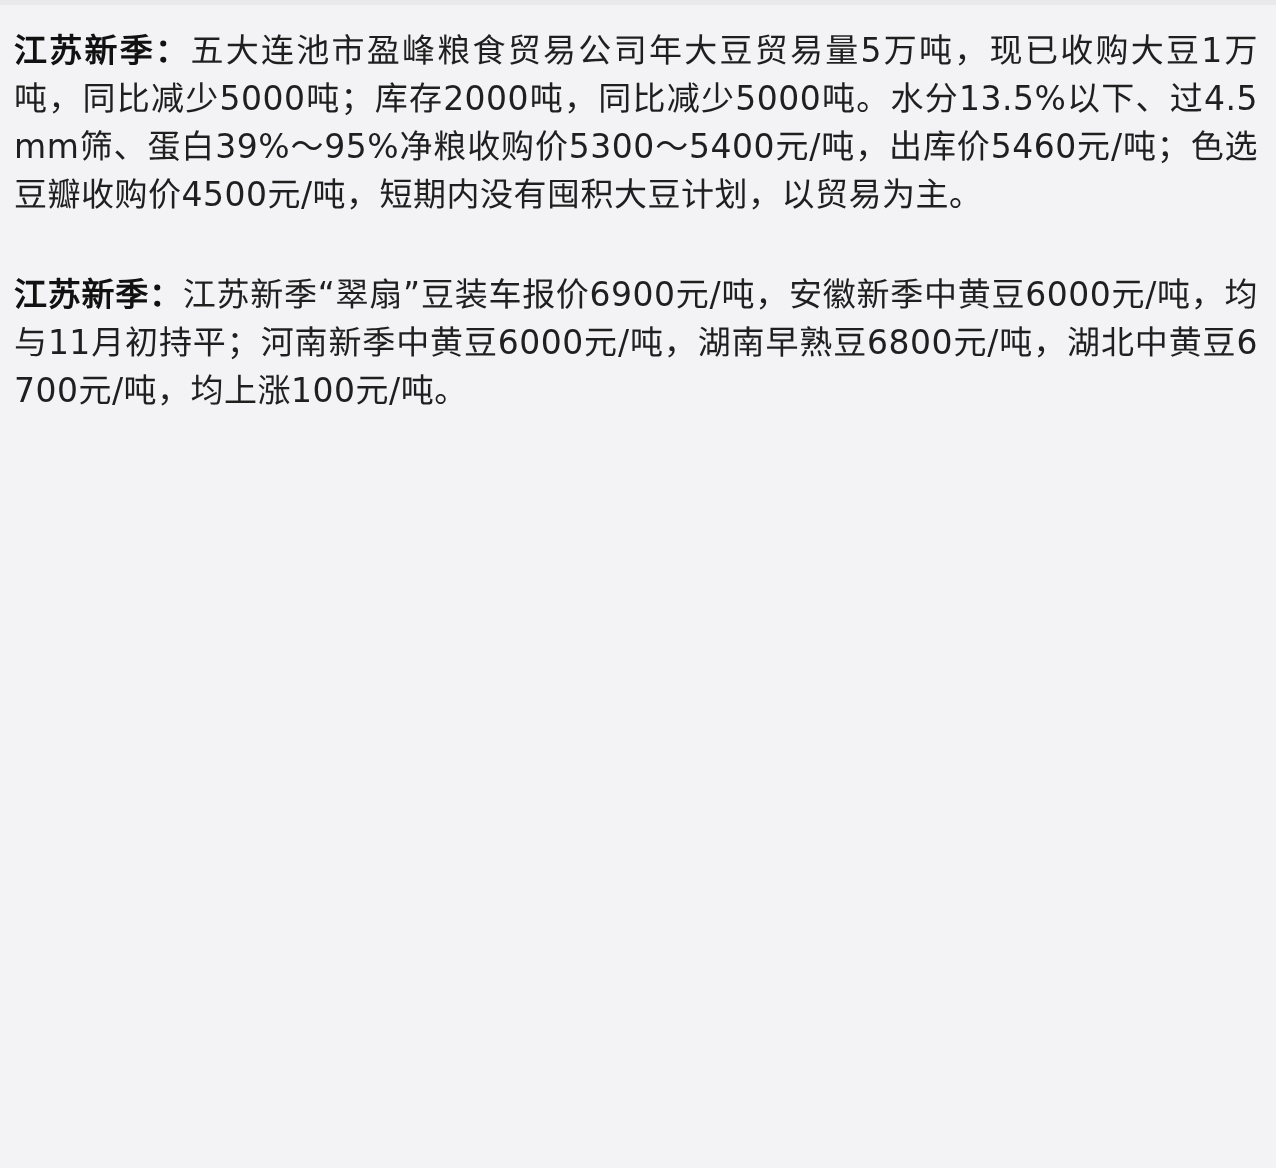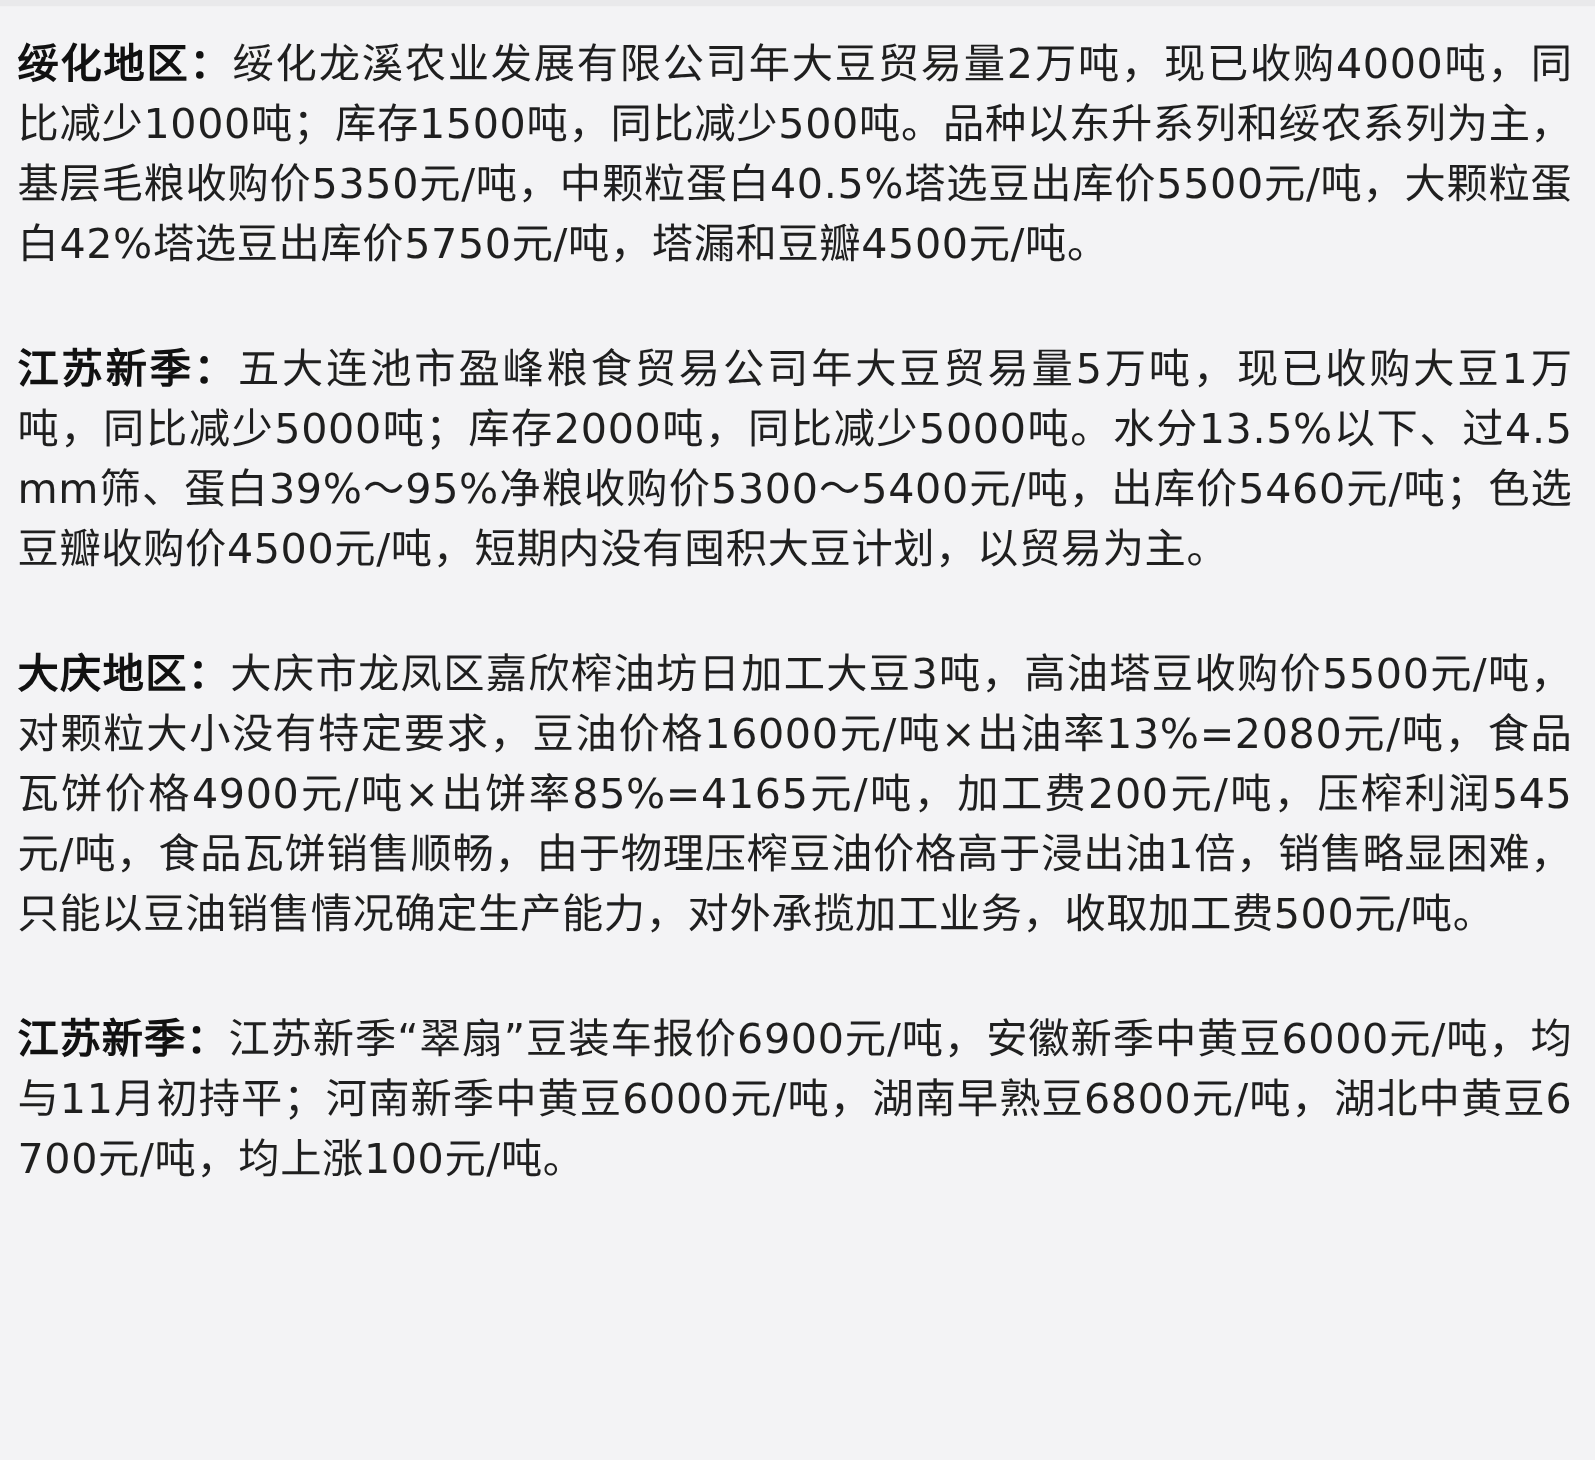--- a/index.html
+++ b/index.html
@@ -39,30 +39,24 @@
   .region-body {
     font-weight: 400;
     color: #1f1f1f;
   }
 </style>
 </head>
 <body>
 
 <div class="doc">
 
-  <p class="para">
-    <strong class="region-name">绥化地区</strong><strong class="region-colon">：</strong><span class="region-body">绥化龙溪农业发展有限公司年大豆贸易量2万吨，现已收购4000吨，同比减少1000吨；库存1500吨，同比减少500吨。品种以东升系列和绥农系列为主，基层毛粮收购价5350元/吨，中颗粒蛋白40.5%塔选豆出库价5500元/吨，大颗粒蛋白42%塔选豆出库价5750元/吨，塔漏和豆瓣4500元/吨。</span>
-  </p>
 
   <p class="para">
     <strong class="region-name">江苏新季</strong><strong class="region-colon">：</strong><span class="region-body">五大连池市盈峰粮食贸易公司年大豆贸易量5万吨，现已收购大豆1万吨，同比减少5000吨；库存2000吨，同比减少5000吨。水分13.5%以下、过4.5mm筛、蛋白39%～95%净粮收购价5300～5400元/吨，出库价5460元/吨；色选豆瓣收购价4500元/吨，短期内没有囤积大豆计划，以贸易为主。</span>
   </p>
 
-  <p class="para">
-    <strong class="region-name">大庆地区</strong><strong class="region-colon">：</strong><span class="region-body">大庆市龙凤区嘉欣榨油坊日加工大豆3吨，高油塔豆收购价5500元/吨，对颗粒大小没有特定要求，豆油价格16000元/吨×出油率13%=2080元/吨，食品瓦饼价格4900元/吨×出饼率85%=4165元/吨，加工费200元/吨，压榨利润545元/吨，食品瓦饼销售顺畅，由于物理压榨豆油价格高于浸出油1倍，销售略显困难，只能以豆油销售情况确定生产能力，对外承揽加工业务，收取加工费500元/吨。</span>
-  </p>
 
 
   <p class="para">
     <strong class="region-name">江苏新季</strong><strong class="region-colon">：</strong><span class="region-body">江苏新季“翠扇”豆装车报价6900元/吨，安徽新季中黄豆6000元/吨，均与11月初持平；河南新季中黄豆6000元/吨，湖南早熟豆6800元/吨，湖北中黄豆6700元/吨，均上涨100元/吨。</span>
   </p>
 
 </div>
 
 </body></html>

